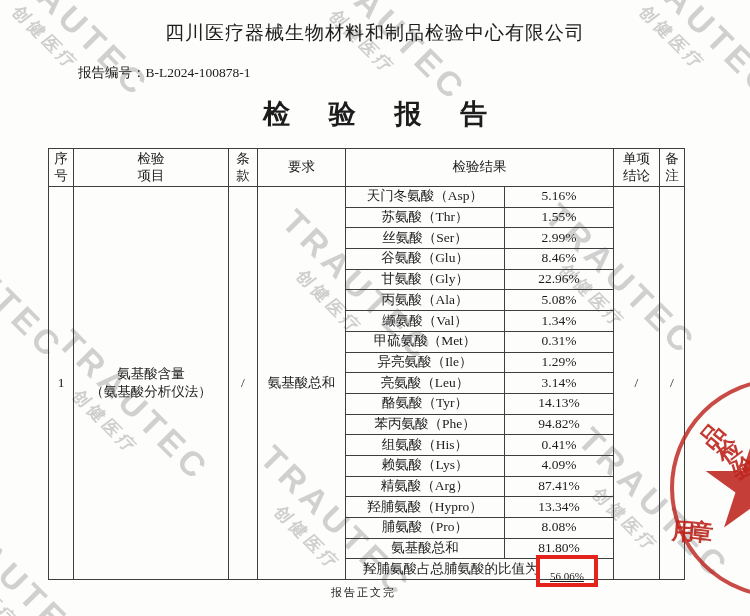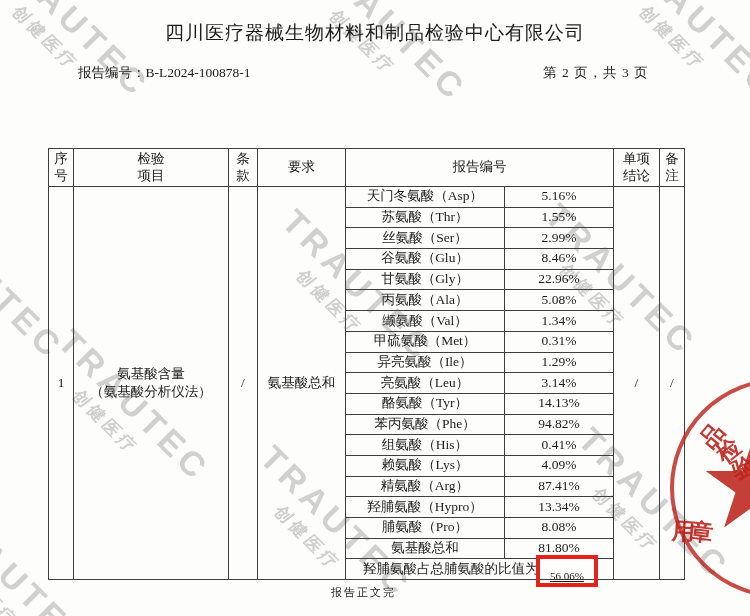--- a/index.html
+++ b/index.html
@@ -148,21 +148,21 @@
     </div>
     <div class="wm" style="left:-42px; top:495px;">
       <div class="wm-big">TRAUTEC</div>
       <div class="wm-small">创健医疗</div>
     </div>
   </div>
 
   <div class="content">
     <div class="company">四川医疗器械生物材料和制品检验中心有限公司</div>
     <div class="report-no"><span>报告编号：</span><span>B-L2024-100878-1</span></div>
-    <div class="page-info">第 2 页，共 3 页</div>
+    <div class="doc-title">检 验 报 告</div>
 
     <table class="report">
       <colgroup>
         <col style="width:25px">
           <col style="width:155px">
           <col style="width:29px">
           <col style="width:88px">
         <col style="width:159px">
           <col style="width:109px">
           <col style="width:46px">
@@ -179,21 +179,21 @@
               <div>项目</div>
             </th>
         <th>
               <div>条</div>
               <div>款</div>
             </th>
         <th>
               <div>要求</div>
             </th>
         <th colspan="2">
-              <div>报告编号</div>
+              <div>检验结果</div>
             </th>
         <th>
               <div>单项</div>
               <div>结论</div>
             </th>
         <th>
               <div>备</div>
               <div>注</div>
             </th>
       </tr>

